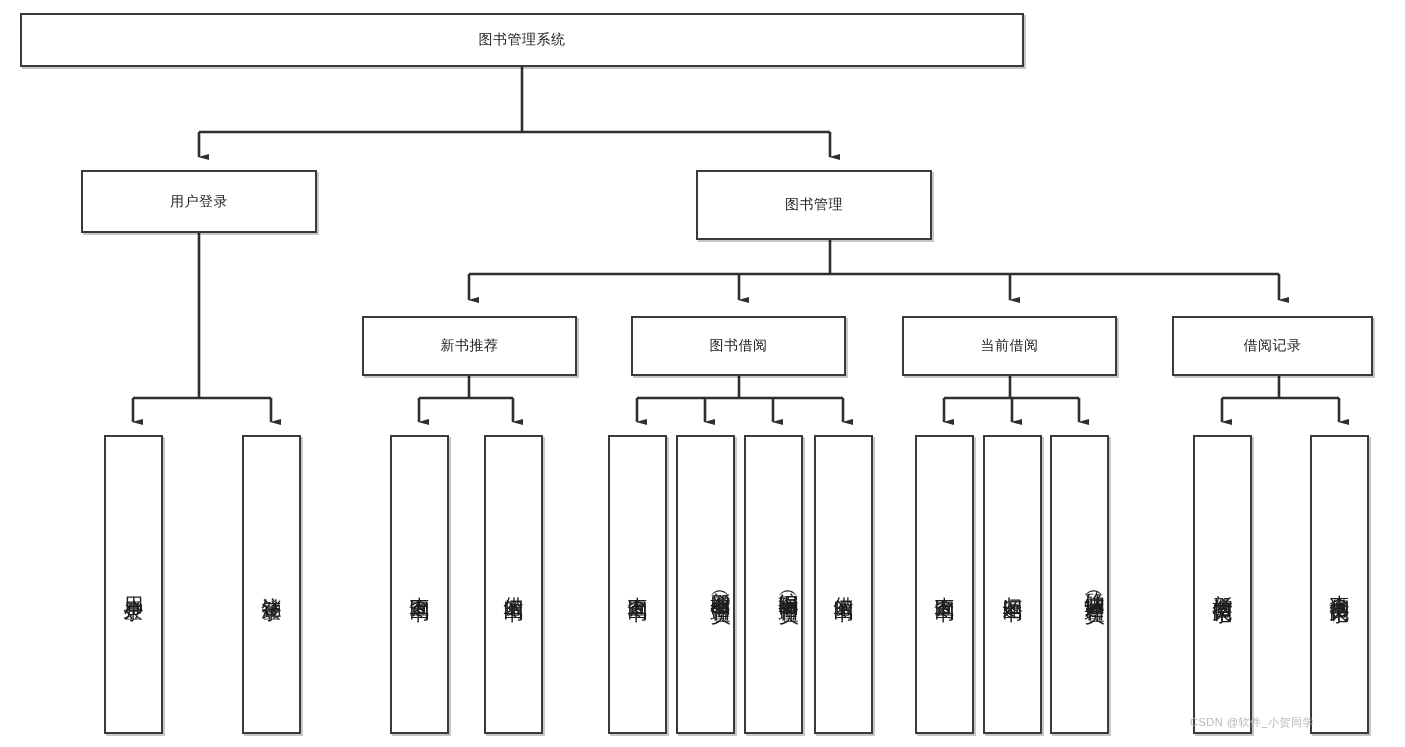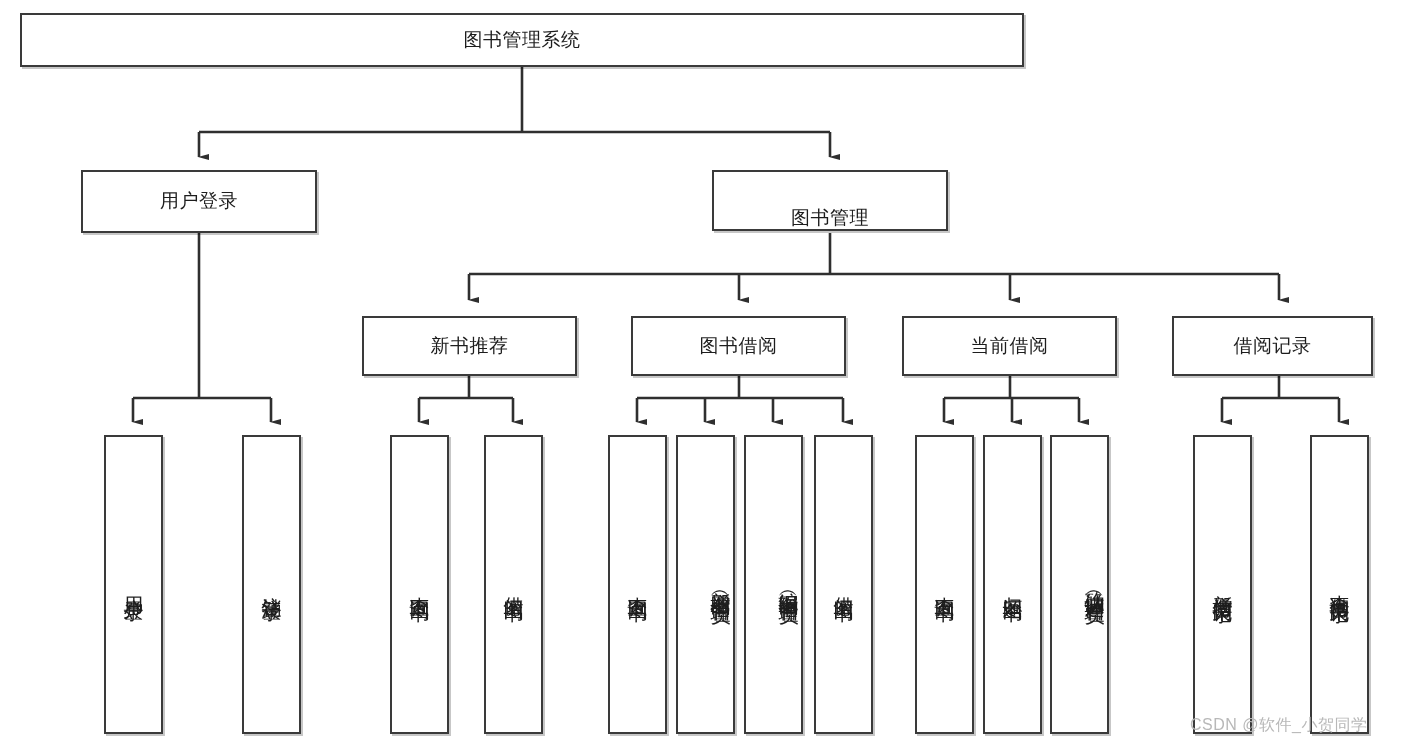--- a/index.html
+++ b/index.html
@@ -30,42 +30,42 @@
     background: #ffffff;
     border: 2px solid #3a3a3a;
     box-shadow: 2px 2px 0 rgba(0,0,0,0.22);
     display: flex;
     align-items: center;
     justify-content: center;
     color: #1d1d1d;
     letter-spacing: 0.5px;
   }
   .node.horiz {
-    font-size: 19px;
+    font-size: 14px;
     line-height: 1.1;
     writing-mode: horizontal-tb;
   }
   .node.vert {
     writing-mode: vertical-rl;
     text-orientation: upright;
     font-size: 20px;
     line-height: 1.25;
     letter-spacing: 2px;
     padding-top: 6px;
     padding-bottom: 6px;
     align-items: flex-start;
     justify-content: center;
   }
   .node.vert.centered {
     align-items: center;
   }
   .watermark {
     position: absolute;
     color: #b8b8b8;
-    font-size: 16px;
+    font-size: 11px;
     letter-spacing: 0.5px;
     white-space: nowrap;
     user-select: none;
   }
 </style>
 </head>
 <body>
 
 <div id="canvas">
 
@@ -119,21 +119,21 @@
     </g>
   </svg>
 
   <div class="node horiz" style="left:20px; top:13px; width:1004px; height:54px;">
     <span>图书管理系统</span>
   </div>
 
   <div class="node horiz" style="left:81px; top:170px; width:236px; height:63px;">
     <span>用户登录</span>
   </div>
-  <div class="node horiz" style="left:712px; top:170px; width:236px; height:61px;align-items:flex-end;">
+  <div class="node horiz" style="left:696px; top:170px; width:236px; height:70px;">
     <span>图书管理</span>
   </div>
 
   <div class="node horiz" style="left:362px; top:316px; width:215px; height:60px;align-items:center;">
     <span>新书推荐</span>
   </div>
   <div class="node horiz" style="left:631px; top:316px; width:215px; height:60px;">
     <span>图书借阅</span>
   </div>
   <div class="node horiz" style="left:902px; top:316px; width:215px; height:60px;">

